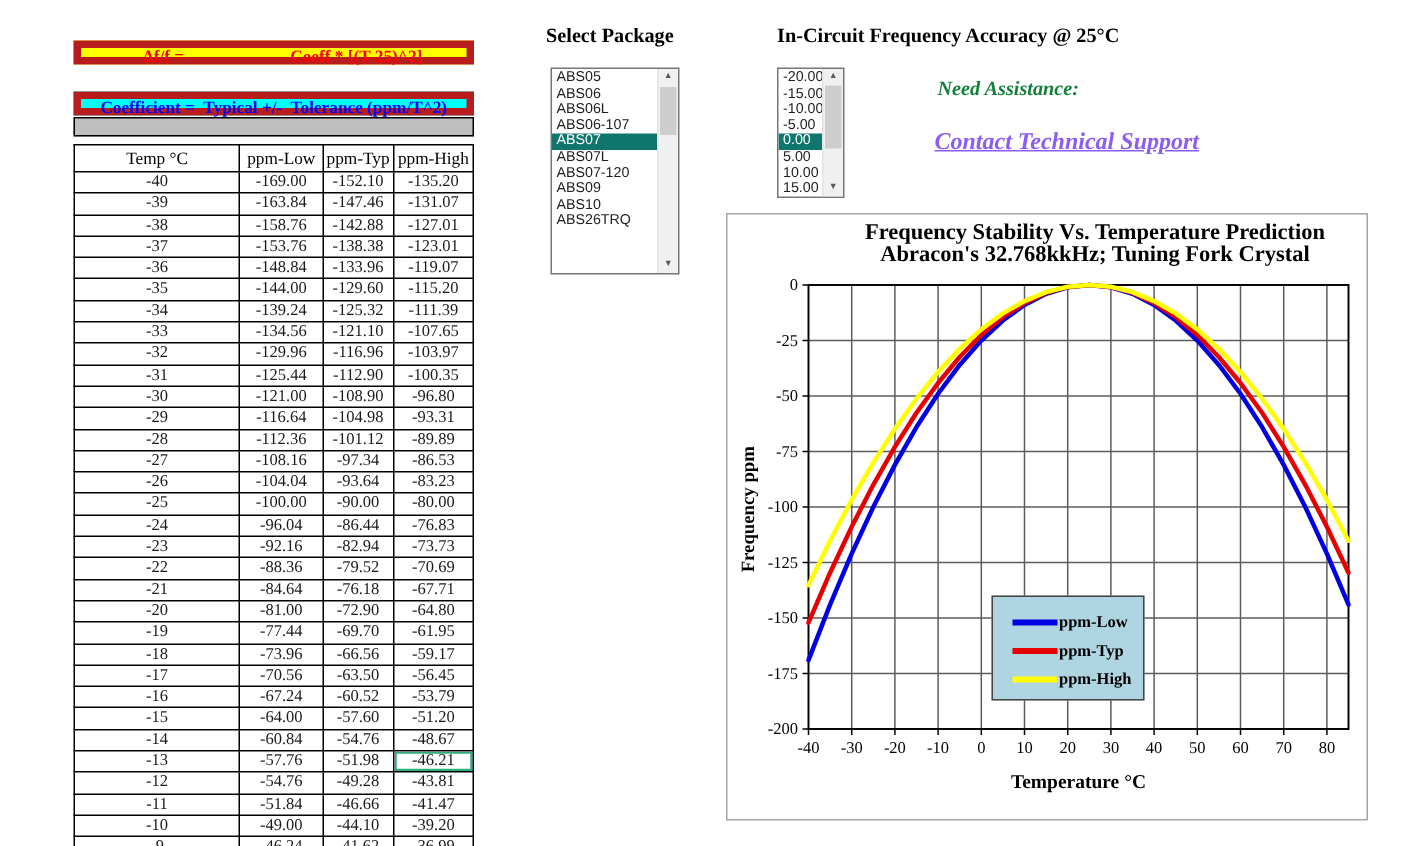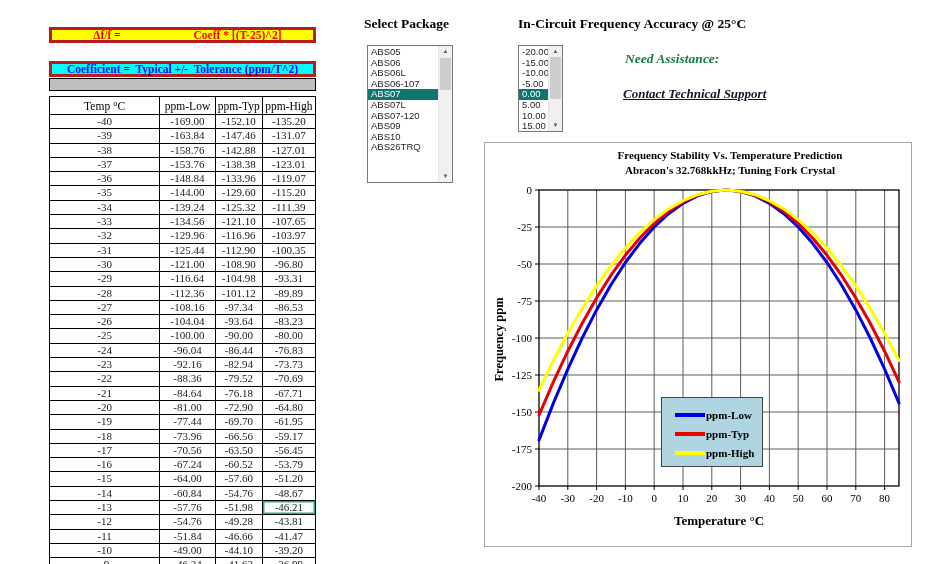--- a/index.html
+++ b/index.html
@@ -3,22 +3,22 @@
 <meta charset="utf-8">
 <style>
   html,body { margin:0; padding:0; }
   body {
     width:936px; height:564px; position:relative; overflow:hidden;
     background:#ffffff; font-family:"Liberation Serif", serif; color:#000;
   }
 
   
   .tablewrap { position:absolute; left:49px; top:27px; width:267px; }
-  .banner { box-sizing:border-box; border:3px solid #b91c1c; height:16px;
-            display:flex; align-items:center; font-weight:bold; font-size:11.5px; }
+  .banner { box-sizing:border-box; border:5px solid #b91c1c; height:16px;
+            display:flex; align-items:flex-start; font-weight:bold; font-size:11.5px; }
   .banner-yellow { background:#FFFF00; color:#FF0000; }
   .banner-yellow .bl { width:110px; text-align:center; }
   .banner-yellow .br { flex:1; text-align:center; }
   .banner-cyan { background:#00FFFF; color:#0000FF; justify-content:center; white-space:pre; margin-top:18px; }
   .graybar { box-sizing:border-box; border:1px solid #000; background:#BFBFBF; height:13px; margin-top:1px; }
   .spacer { height:5px; }
   table.coef { border-collapse:collapse; width:267px; table-layout:fixed; }
   table.coef th, table.coef td {
     border:1px solid #000; text-align:center; padding:0; overflow:hidden;
   }
@@ -34,28 +34,28 @@
   .lb-item { height:10.6px; line-height:10.6px; padding-left:3px; white-space:nowrap; }
   .lb-item.sel { background:#0f766e; color:#fff; }
   .sb { position:absolute; top:0; right:0; bottom:0; width:13px; background:#F0F0F0; border-left:1px solid #E3E3E3; }
   .sb-up, .sb-down { position:absolute; left:0; right:0; height:11px; color:#5a5a5a;
         font-size:6px; line-height:11px; text-align:center; }
   .sb-up { top:0; } .sb-down { bottom:0; }
   .sb-thumb { position:absolute; left:1px; right:1px; background:#CDCDCD; }
 
   .need { position:absolute; left:625px; top:51px; color:#15803d; font-weight:bold;
           font-style:italic; font-size:13.5px; }
-  .contact { position:absolute; left:623px; top:86px; color:#0f172a; font-weight:bold;
-          font-style:italic; font-size:13px; text-decoration:underline; cursor:pointer; }
+  .contact { position:absolute; left:623px; top:86px; color:#8b5cf6; font-weight:bold;
+          font-style:italic; font-size:16px; text-decoration:underline; cursor:pointer; }
 
   
   .chart { position:absolute; left:484px; top:142px; width:426px; height:403px;
            border:1px solid #A6A6A6; background:#fff; }
   .chart-title, .chart-sub { position:absolute; left:60px; width:370px; text-align:center;
-           font-weight:bold; font-size:11px; line-height:15px; }
+           font-weight:bold; font-size:15px; line-height:15px; }
   .chart-title { top:5px; } .chart-sub { top:20px; }
   .chart svg { position:absolute; left:0; top:0; }
   svg text { font-family:"Liberation Serif", serif; font-size:11px; fill:#000; }
   .legend { position:absolute; left:176px; top:254px; width:102px; height:70px;
             background:#AFD5E3; border:1px solid #444; box-sizing:border-box; padding-top:7px; }
   .leg-row { display:flex; align-items:center; height:19px; padding-left:13px; }
   .leg-line { width:30px; height:4px; }
   .leg-label { font-size:11px; font-weight:bold; margin-left:1px; }
   .xlab { position:absolute; left:54px; top:370px; width:360px; text-align:center;
           font-weight:bold; font-size:13px; }

